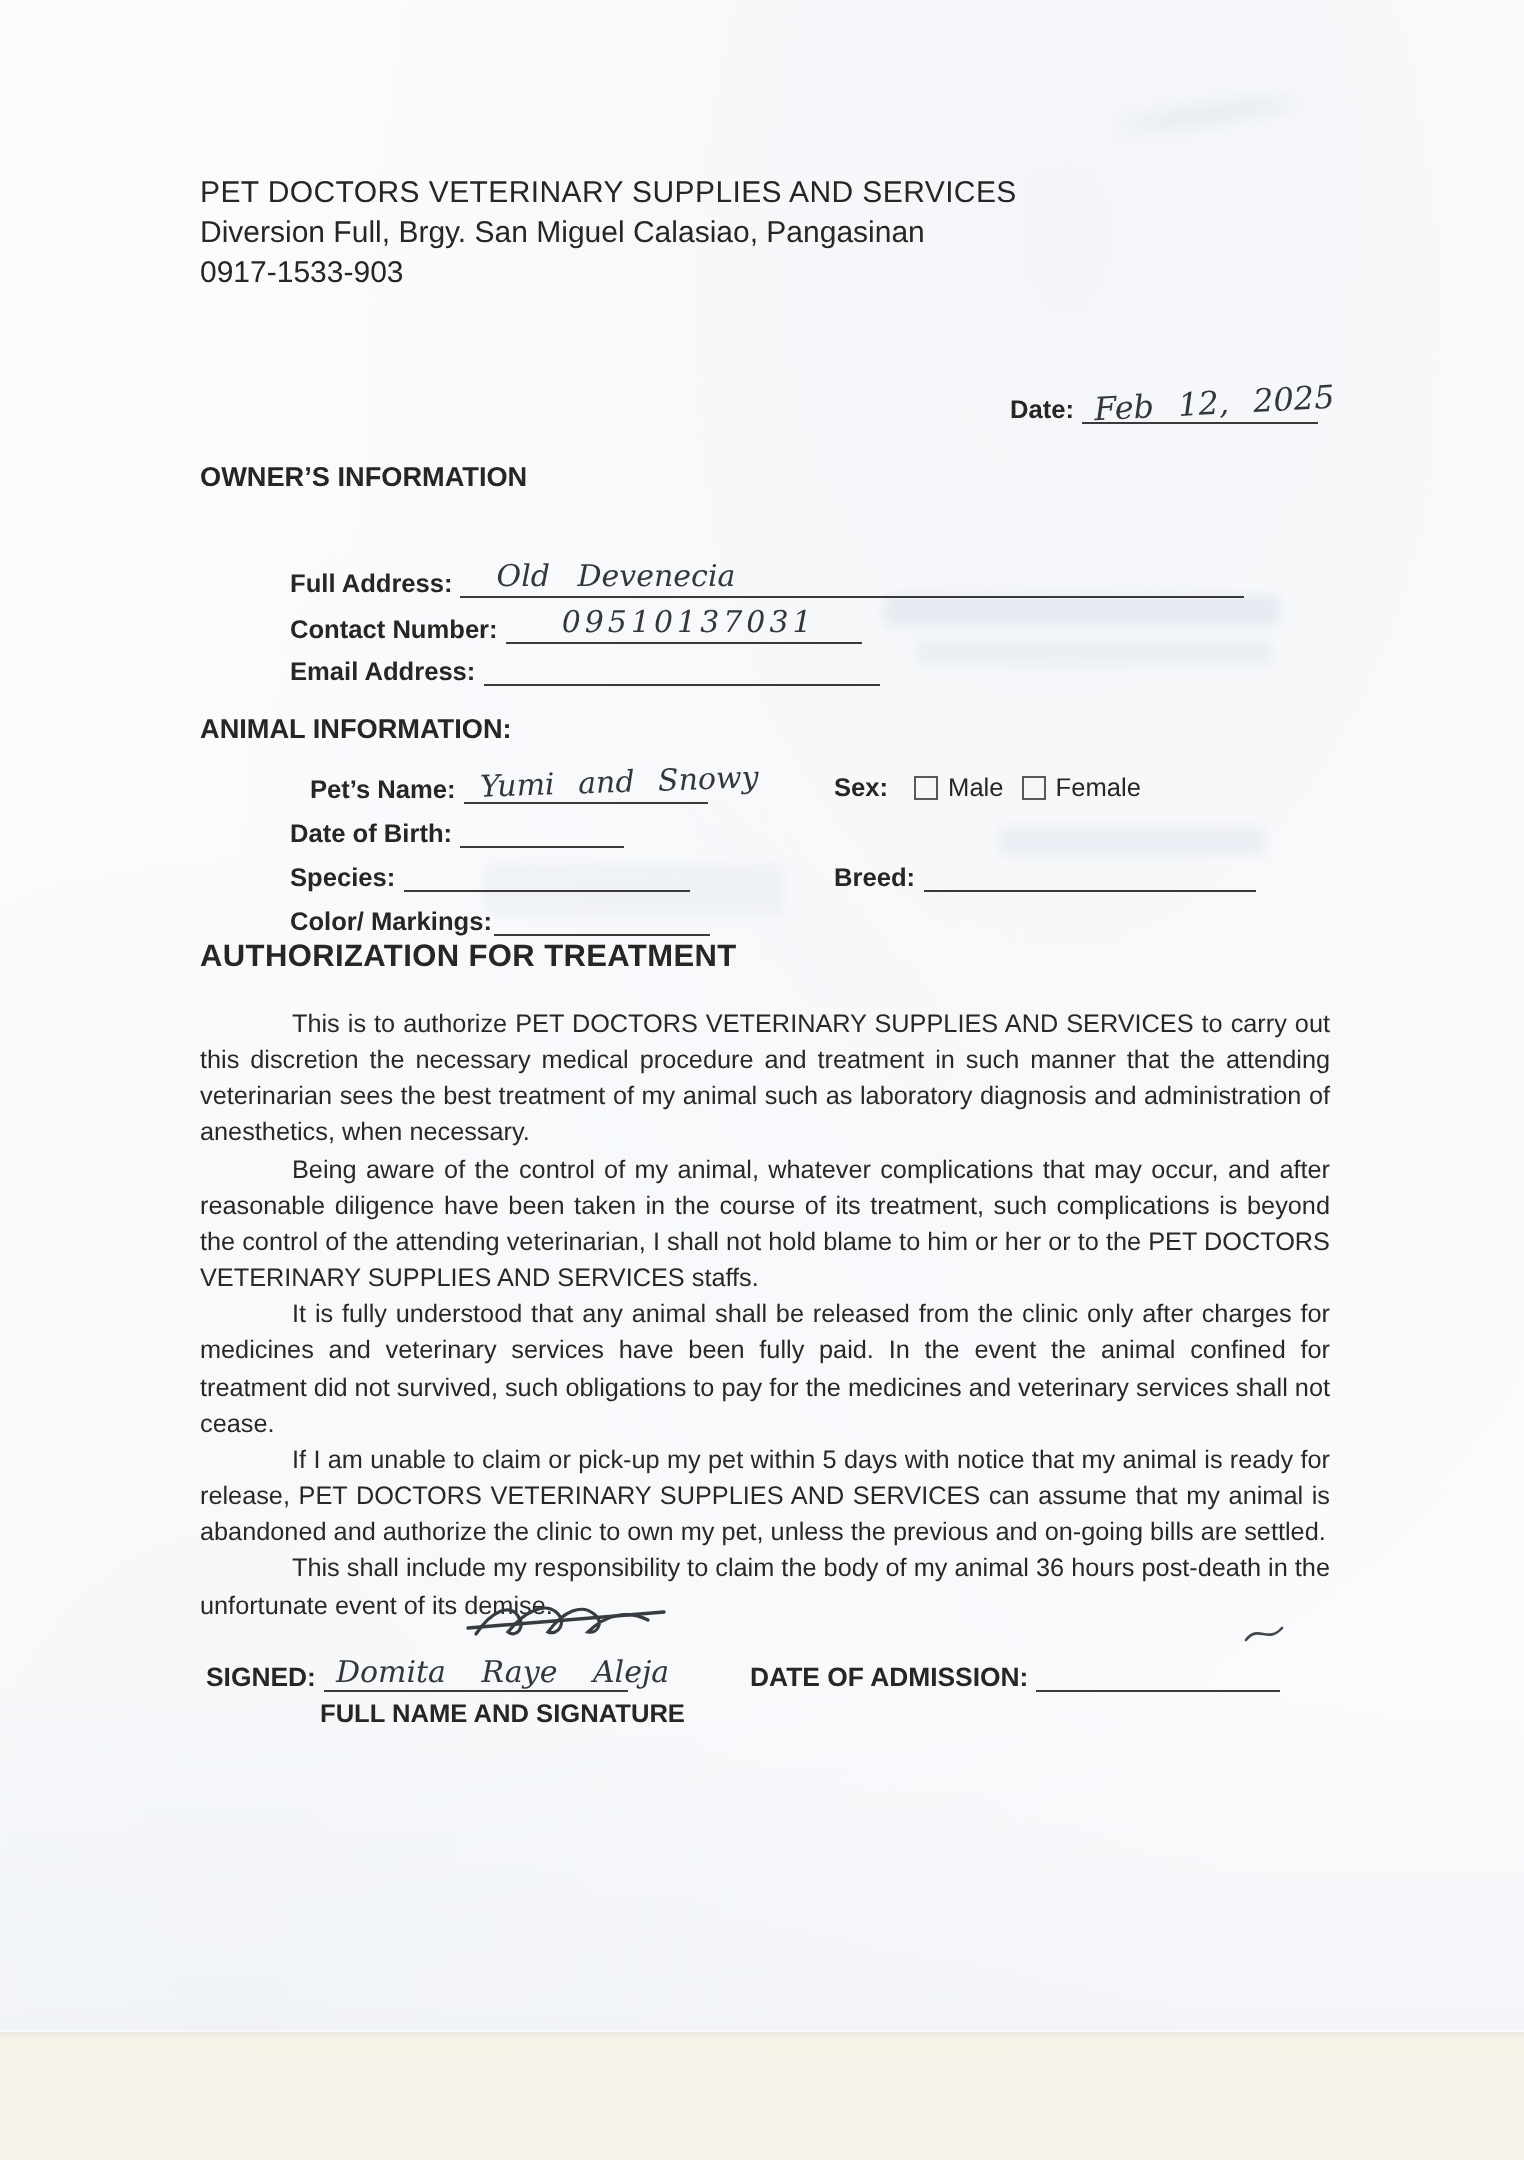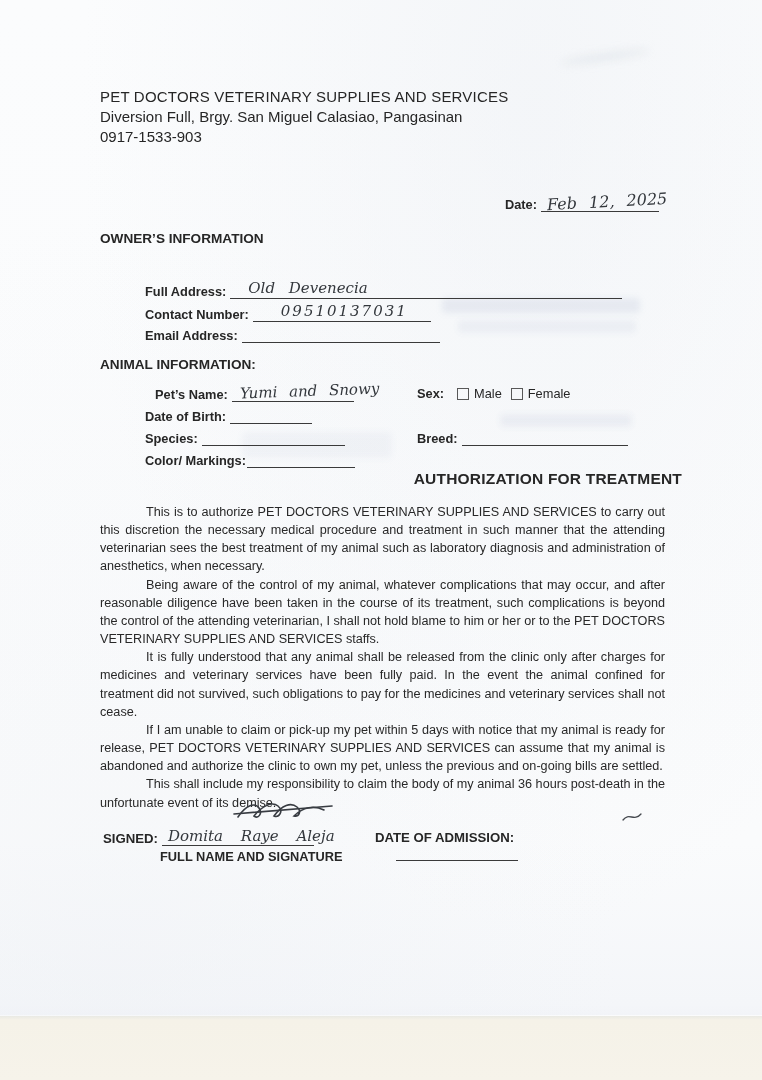--- a/index.html
+++ b/index.html
@@ -27,21 +27,21 @@
   .lbl{font-weight:bold;font-size:12.8px;line-height:15px;padding-right:4px;}
   .line{position:relative;display:inline-block;height:15px;border-bottom:1.4px solid #3a3a3a;}
   .hw{position:absolute;bottom:1px;white-space:nowrap;overflow:visible;
       font-family:"DejaVu Serif",serif;font-style:italic;color:#33373c;font-size:15px;}
   .sec-title{position:absolute;font-weight:bold;font-size:13.6px;}
 
   .cb{display:inline-block;width:10px;height:10px;border:1.2px solid #585858;
       margin:0 5px 1px 9px;vertical-align:-1px;background:transparent;}
   .sex-opt{font-size:12.8px;}
 
-  .doc-title{position:absolute;left:117px;top:470px;width:565px;text-align:right;
+  .doc-title{position:absolute;left:100px;top:470px;width:565px;text-align:left;
       font-weight:bold;font-size:15.5px;letter-spacing:.2px;}
 
   .body-text{position:absolute;left:100px;top:503px;width:565px;font-size:12.65px;
       line-height:18.15px;text-align:justify;color:#282828;}
   .body-text p{margin:0;text-indent:46px;}
 
   .sig-scribble{position:absolute;left:228px;top:797px;}
   .pen-mark{position:absolute;left:620px;top:810px;}
   .sig-caption{position:absolute;left:160px;top:849px;font-weight:bold;font-size:12.8px;}
 </style>
@@ -153,21 +153,21 @@
   </svg>
 
   <div class="frow" style="left:103px;top:830px;">
     <span class="lbl" style="font-size:13.2px;">SIGNED:</span>
     <span class="line" style="width:152px;">
       <span class="hw" style="left:6px;bottom:0;word-spacing:13px;text-align:right;">Domita Raye Aleja</span>
     </span>
   </div>
   <div class="sig-caption">FULL NAME AND SIGNATURE</div>
 
-  <div class="frow" style="left:375px;top:830px;flex-direction:column;">
+  <div class="frow" style="left:375px;top:830px;">
     <span class="lbl" style="font-size:13.2px;">DATE OF ADMISSION:</span>
     <span class="line" style="width:122px;">
       <span class="hw"></span>
     </span>
   </div>
 
   <svg class="pen-mark" width="24" height="14" viewBox="0 0 24 14">
     <path d="M3,10 C9,2 14,12 21,4" stroke="#44484e" fill="none" stroke-width="1.3" stroke-linecap="round"></path>
   </svg>
 

